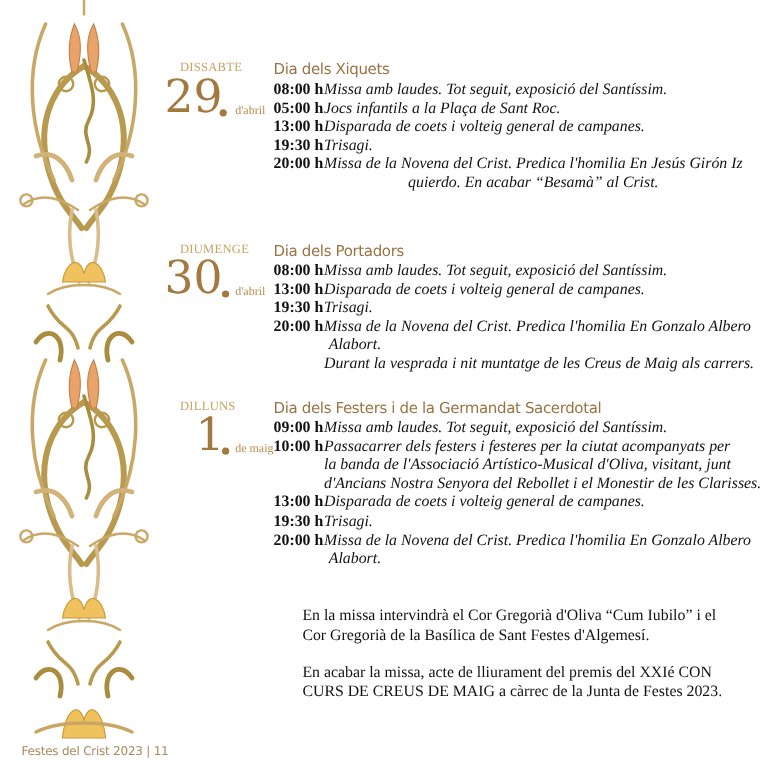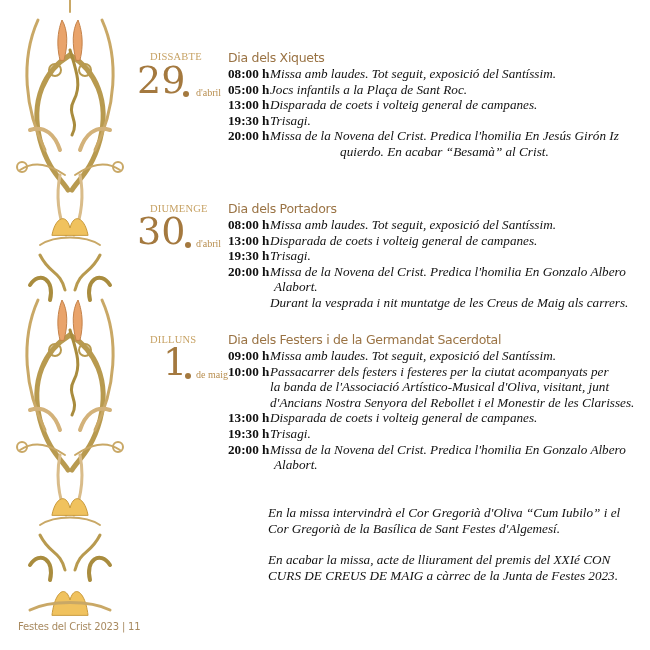--- a/index.html
+++ b/index.html
@@ -9,21 +9,21 @@
   .weekday { position:absolute; left:150px; font-family:"Liberation Serif", serif; font-size:10.5px; letter-spacing:0.2px; color:#c7a264; }
   .bignum { position:absolute; font-family:"DejaVu Serif", serif; font-weight:200; color:#a4793f; line-height:1; }
   .dot { position:absolute; width:6px; height:6px; border-radius:50%; background:#a4793f; }
   .month { position:absolute; font-size:10px; color:#b88e4f; }
   .title { position:absolute; left:228px; font-family:"DejaVu Sans", sans-serif; font-size:12.5px; color:#9a7344; letter-spacing:-0.3px; }
   .events { position:absolute; left:228px; font-size:13.2px; line-height:15.6px; }
   .ev { display:flex; }
   .time { font-weight:bold; white-space:nowrap; width:42px; flex:none; }
   .desc { font-style:italic; padding-left:0; }
   .desc .cont { display:block; padding-left:0; }
-  .note { position:absolute; left:268px; font-style:italic; font-size:13.2px; line-height:15.6px; width:380px; }
+  .note { position:absolute; left:252px; font-size:13.2px; line-height:15.6px; width:380px; }
   .footer { position:absolute; left:18px; top:621px; font-family:"DejaVu Sans", sans-serif; font-size:10px; color:#a88a60; letter-spacing:-0.2px; }
 </style>
 </head>
 <body>
 
 <svg class="border" viewBox="0 0 140 650" xmlns="http://www.w3.org/2000/svg">
   <g fill="none" stroke-linecap="round">
 
     <g id="unit">
       <path d="M70 55 C45 70 30 100 40 140 C48 170 62 180 68 190" stroke="#b89a4f" stroke-width="5"></path>

